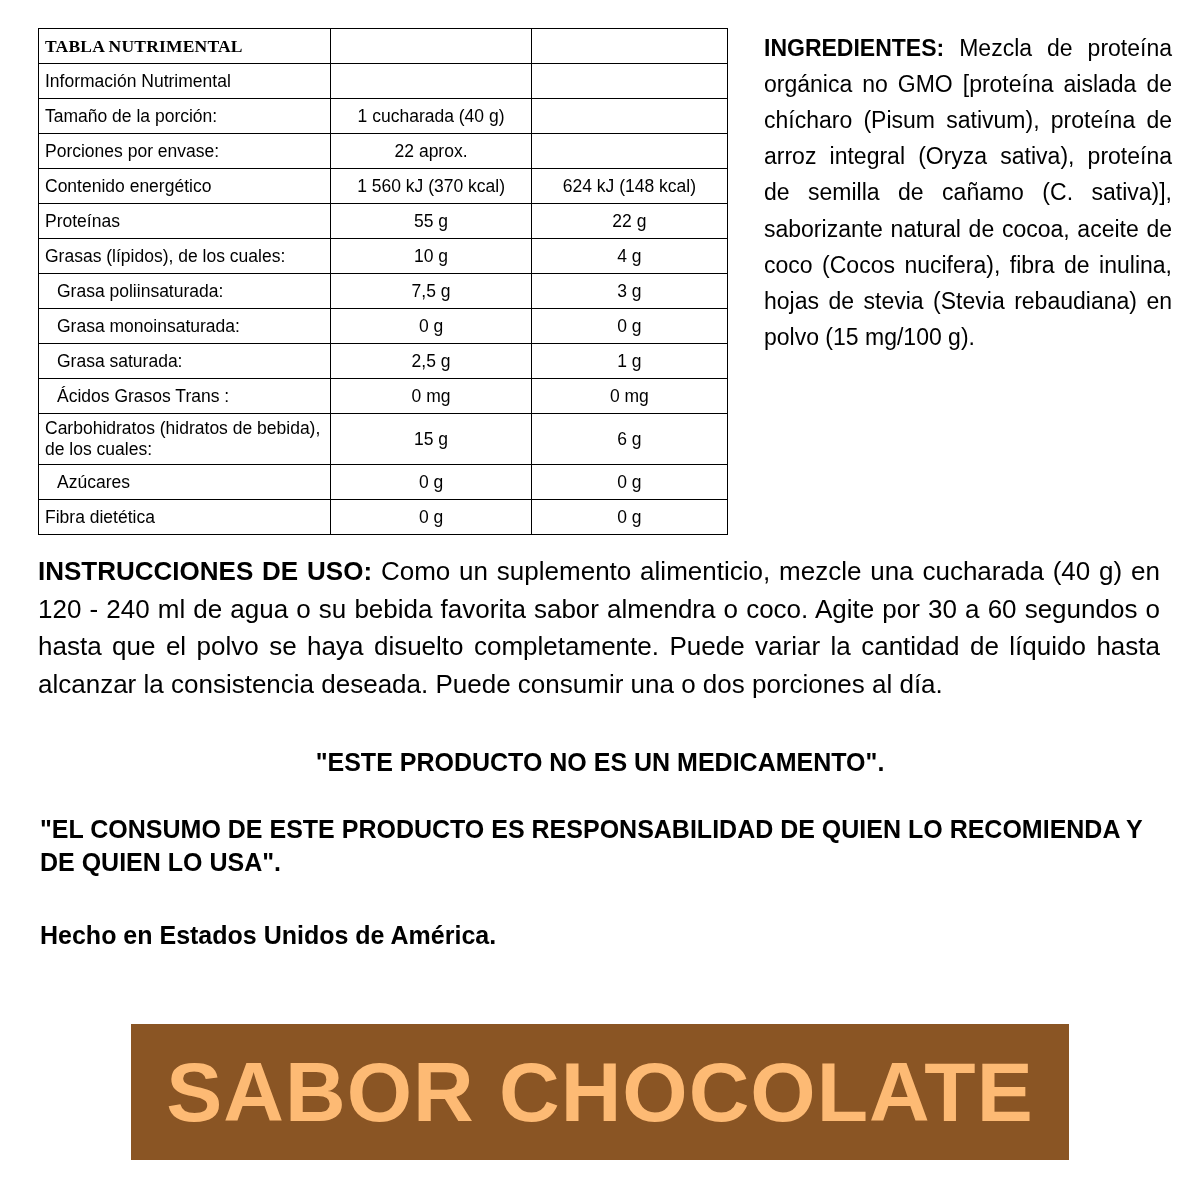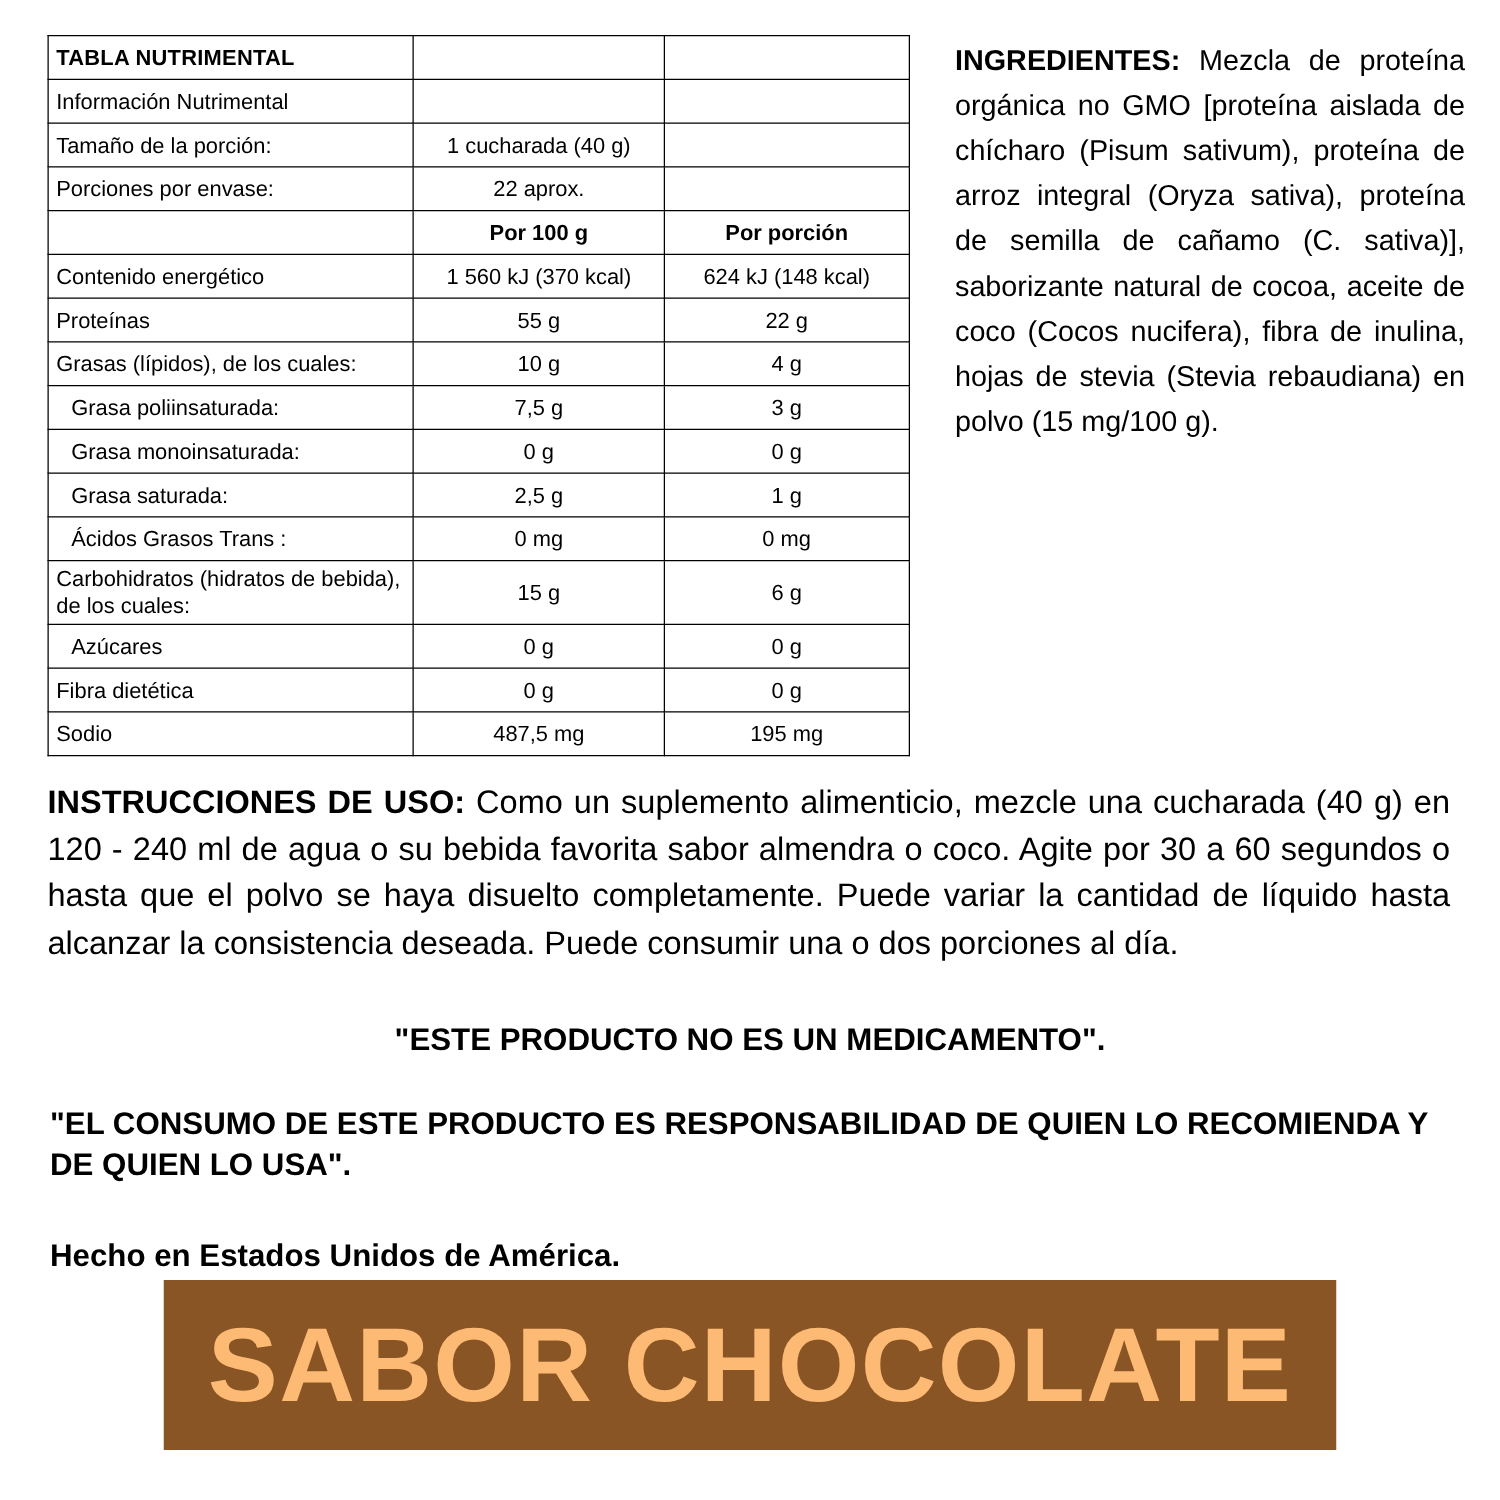--- a/index.html
+++ b/index.html
@@ -48,20 +48,21 @@
   .col-label { width: 292px; }
   .col-100   { width: 200px; text-align: center; }
   .col-port  { width: 196px; text-align: center; }
 
   .title-cell {
     font-weight: bold;
     font-size: 21px;
     letter-spacing: .2px;
     padding-top: 5px;
     padding-bottom: 5px;
+    font-family: Liberation Serif, serif;
   }
   .blank-cell { border-left: 1px solid #000; }
   .hdr { font-weight: bold; font-size: 18px; }
   .indent { padding-left: 18px !important; }
   .nowrap { white-space: nowrap; }
   .two-line { line-height: 1.25; padding-top: 7px; padding-bottom: 7px; }
 
   
   .ingredients {
     flex: 1 1 auto;
@@ -153,25 +154,20 @@
           <tr>
             <td>Tamaño de la porción:</td>
             <td class="col-100">1 cucharada (40 g)</td>
             <td></td>
           </tr>
           <tr>
             <td>Porciones por envase:</td>
             <td class="col-100">22 aprox.</td>
             <td></td>
           </tr>
-          <tr>
-            <td></td>
-            <td class="col-100 hdr">Por 100 g</td>
-            <td class="col-port hdr">Por porción</td>
-          </tr>
 
           <tr>
             <td>Contenido energético</td>
             <td class="col-100">1 560 kJ (370 kcal)</td>
             <td class="col-port">624 kJ (148 kcal)</td>
           </tr>
           <tr>
             <td>Proteínas</td>
             <td class="col-100">55 g</td>
             <td class="col-port">22 g</td>
@@ -209,25 +205,20 @@
           <tr>
             <td class="indent">Azúcares</td>
             <td class="col-100">0 g</td>
             <td class="col-port">0 g</td>
           </tr>
           <tr>
             <td>Fibra dietética</td>
             <td class="col-100">0 g</td>
             <td class="col-port">0 g</td>
           </tr>
-          <tr>
-            <td>Sodio</td>
-            <td class="col-100">487,5 mg</td>
-            <td class="col-port">195 mg</td>
-          </tr>
         </tbody>
       </table>
     </div>
 
     <div class="ingredients">
       <b>INGREDIENTES:</b><span> Mezcla de proteína orgánica no GMO [proteína aislada de chícharo (Pisum sativum), proteína de arroz integral (Oryza sativa), proteína de semilla de cañamo (C. sativa)], saborizante natural de cocoa, aceite de coco (Cocos nucifera), fibra de inulina, hojas de stevia (Stevia rebaudiana) en polvo (15 mg/100 g).</span>
     </div>
 
   </div>
 

